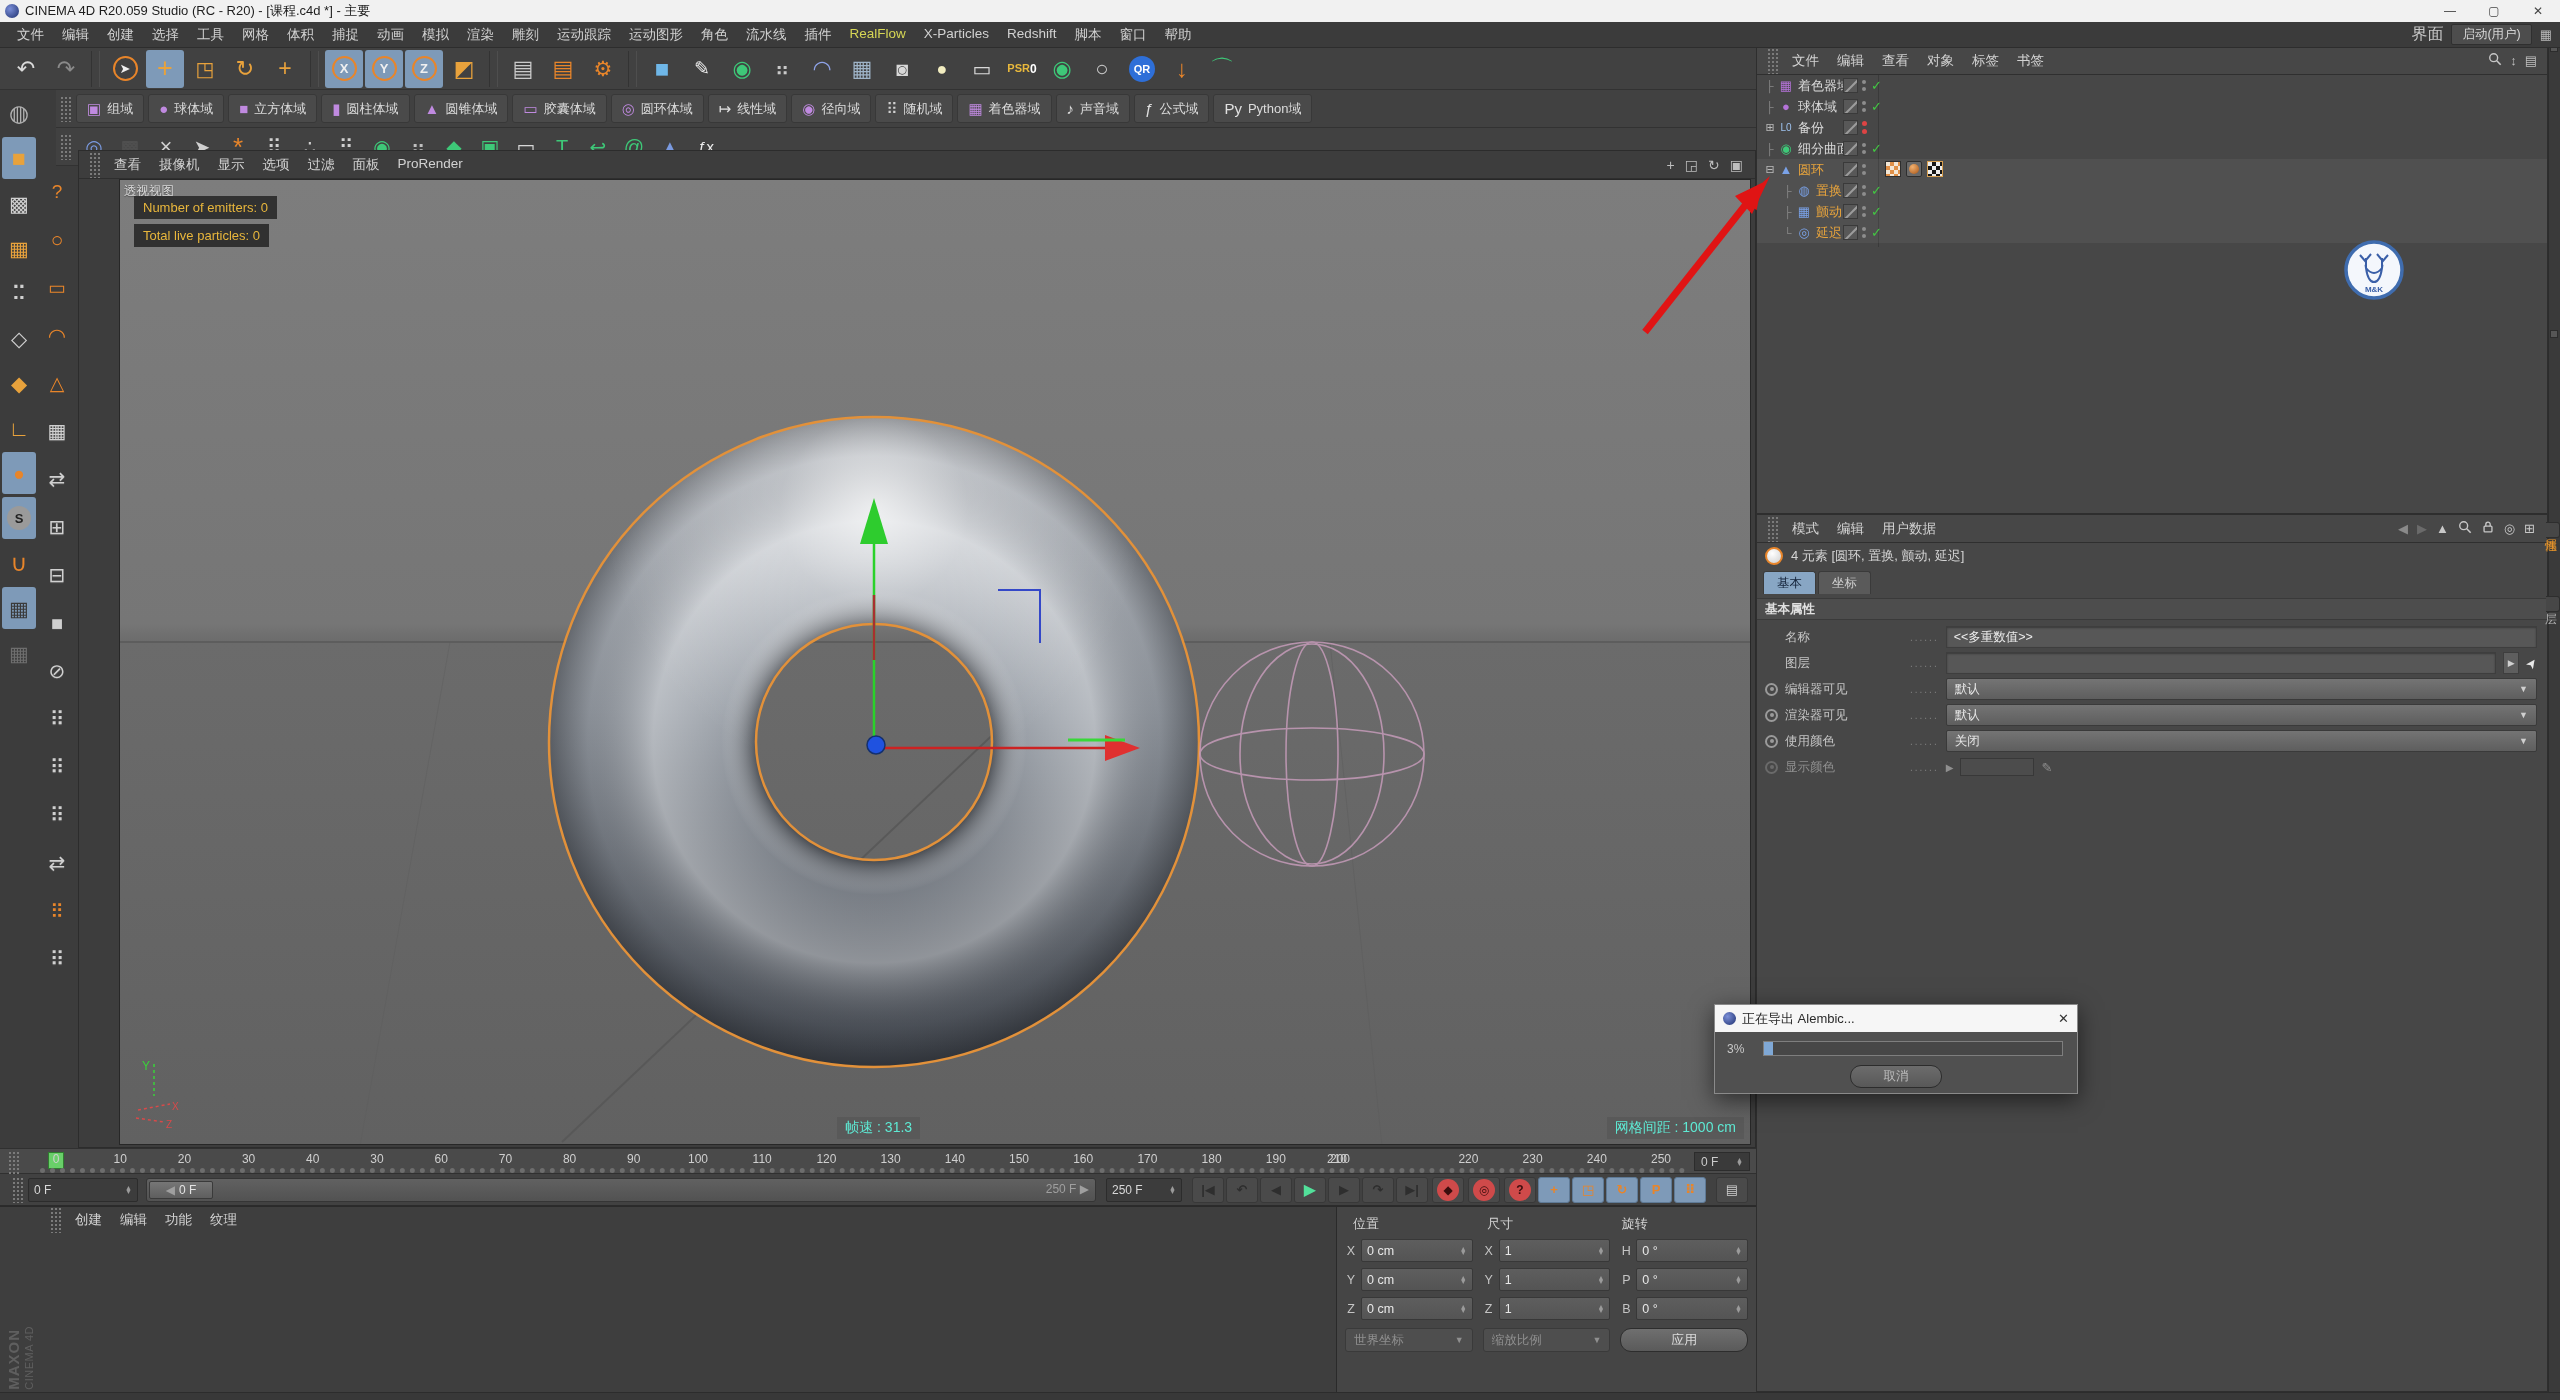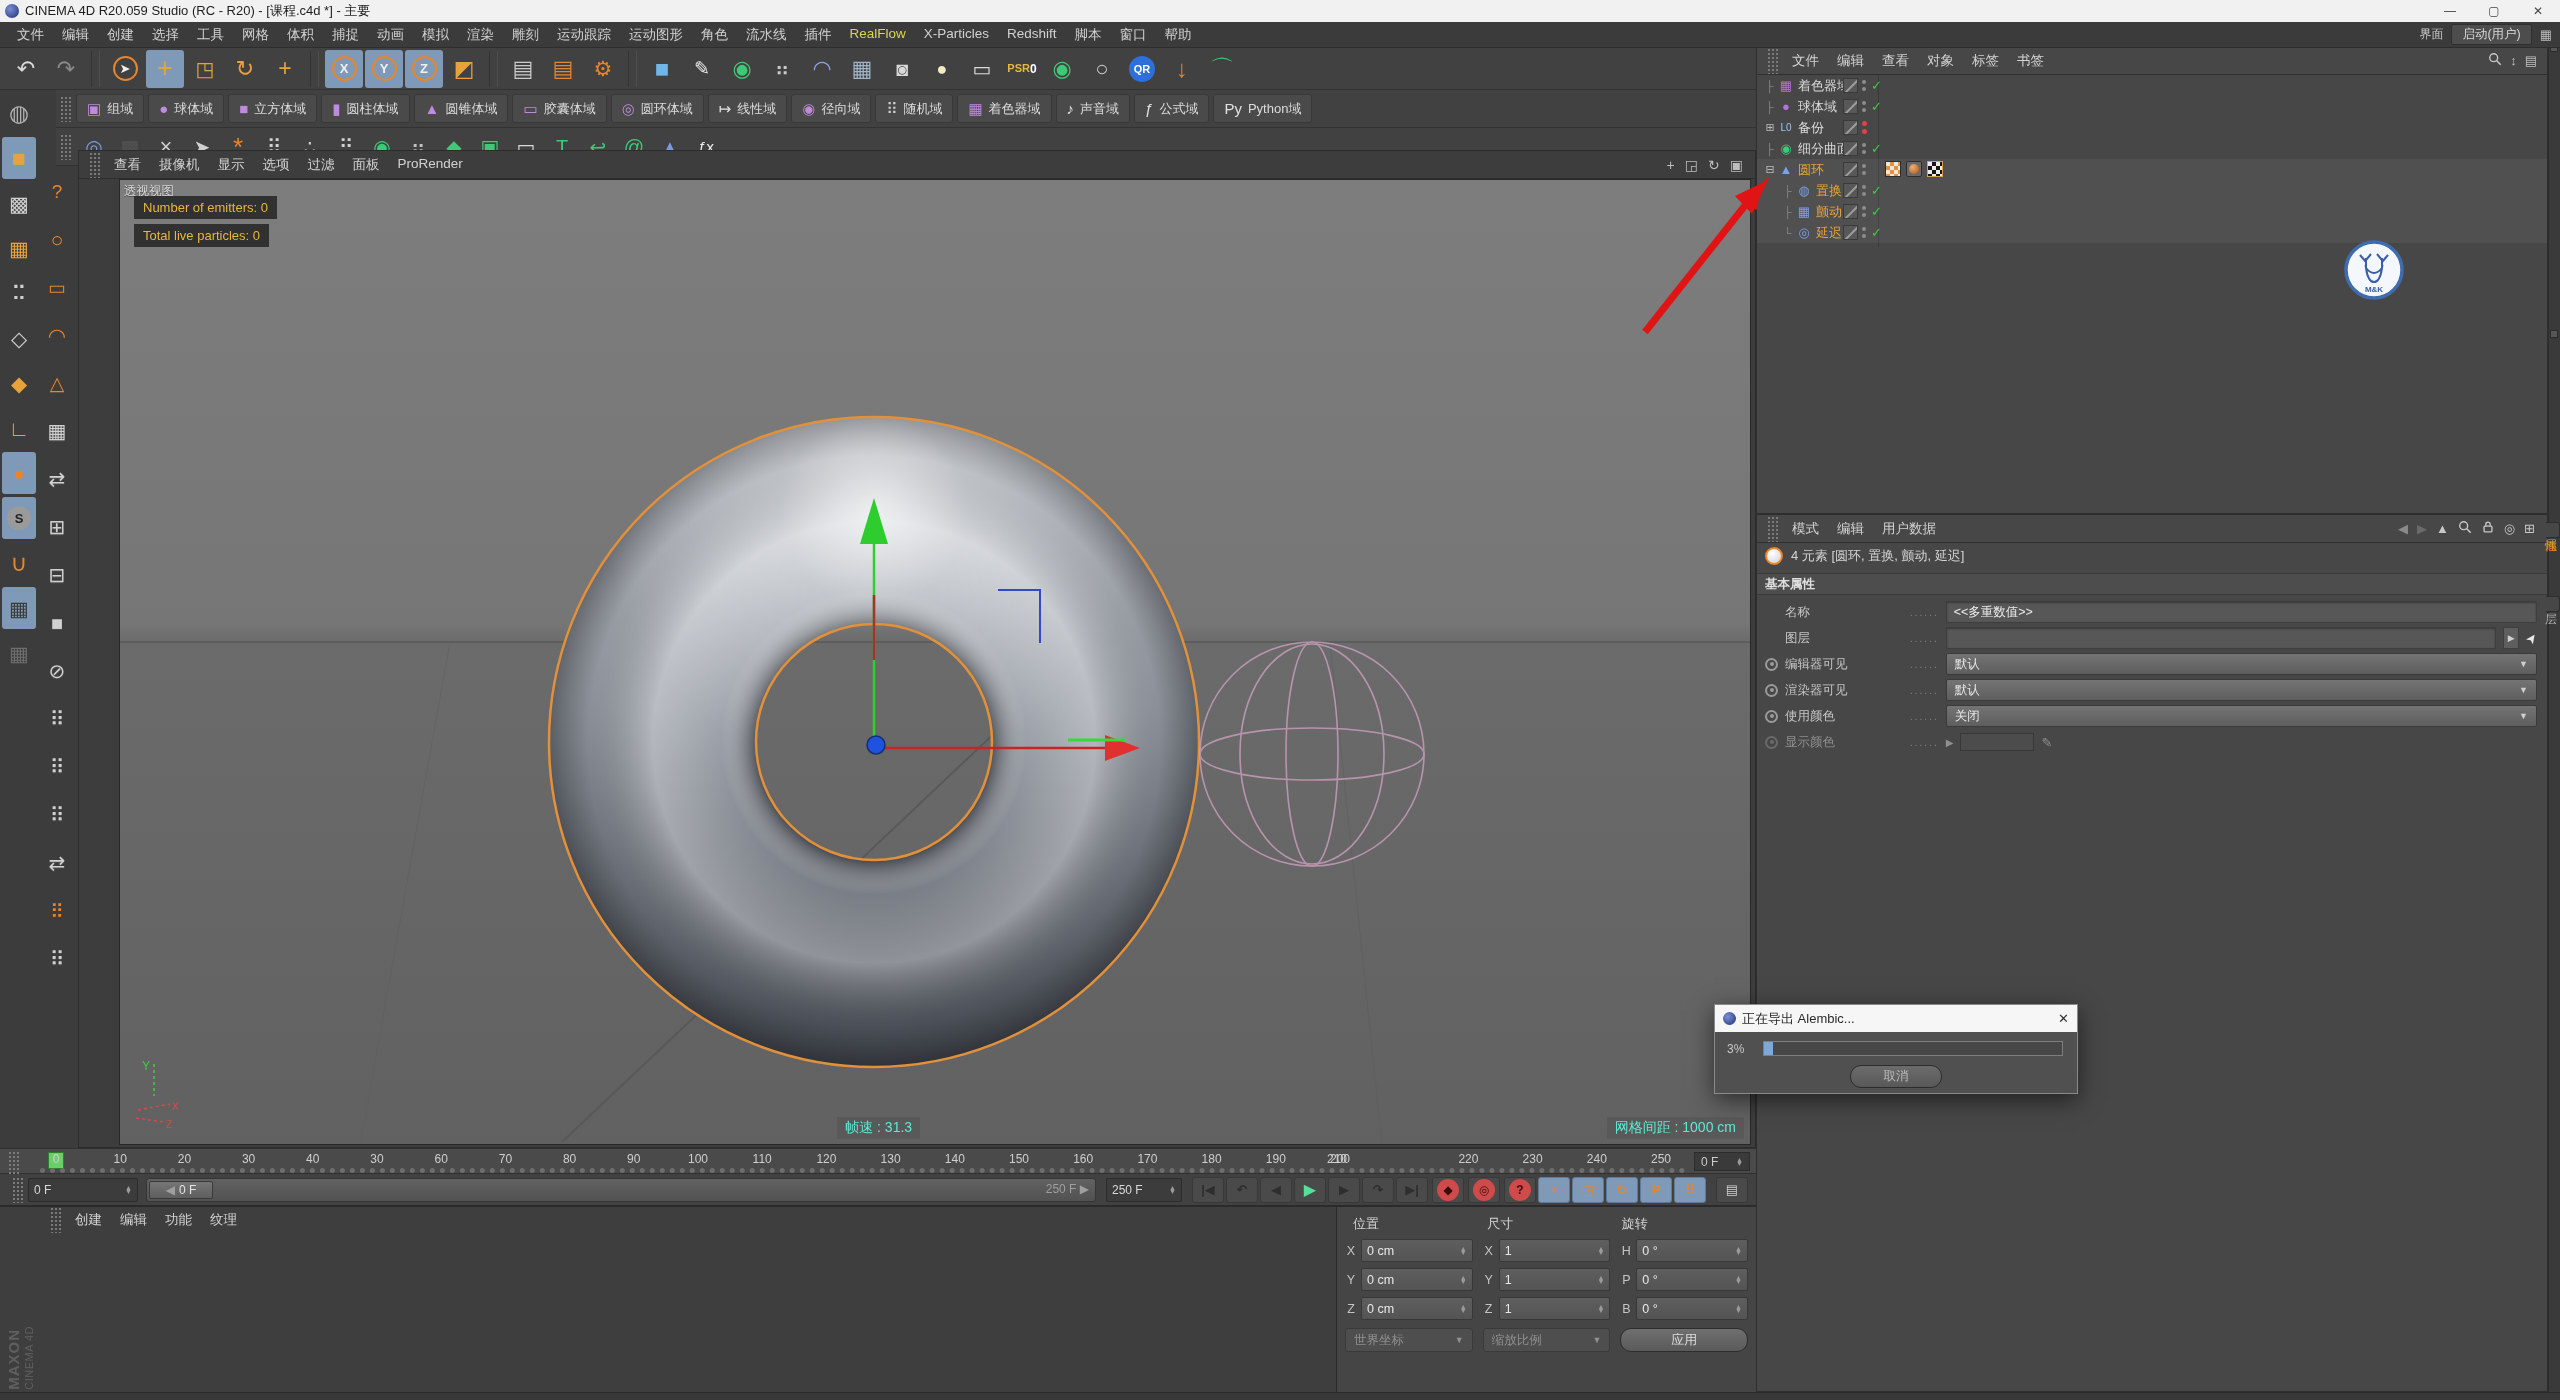--- a/index.html
+++ b/index.html
@@ -207,21 +207,21 @@
       <span class="menu-item">流水线</span>
       <span class="menu-item">插件</span>
       <span class="menu-item hl">RealFlow</span>
       <span class="menu-item">X-Particles</span>
       <span class="menu-item">Redshift</span>
       <span class="menu-item">脚本</span>
       <span class="menu-item">窗口</span>
       <span class="menu-item">帮助</span>
     </span>
   <span id="menubar-right">
-    <span style="font-size:12px;color:#c8c8c8">界面</span>
+    <span style="font-size:16px;color:#c8c8c8">界面</span>
     <span id="layout-select">启动(用户)</span>
     <span style="color:#b8b8b8">▦</span>
   </span>
 </div>
 
 <div id="toolbar1">
     <div class="tbtn">
       <span class="g" style="color: rgb(218, 218, 218); font-size: 22px;">↶</span>
     </div>
     <div class="tbtn">
@@ -1034,20 +1034,24 @@
             <path d="M5.5 7 V5 a2.5 2.5 0 0 1 5 0 V7" fill="none" stroke="#c8c8c8" stroke-width="1.5"></path>
           </svg></span>
       <span>◎</span>
       <span>⊞</span>
     </span>
   </div>
   <div id="am-header">
     <span id="am-objicon"></span>
     <span>4 元素 [圆环, 置换, 颤动, 延迟]</span>
   </div>
+  <div id="am-tabs">
+      <div class="atab active">基本</div>
+      <div class="atab">坐标</div>
+    </div>
   <div id="am-section">基本属性</div>
   <div id="am-rows" style="padding-top:4px">
       <div class="arow">
         <span class="rspace"></span>
         <span class="albl">名称</span>
         <span class="dots">......</span>
         <div class="tinput">&lt;&lt;多重数值&gt;&gt;</div>
       </div>
       <div class="arow">
         <span class="rspace"></span>

